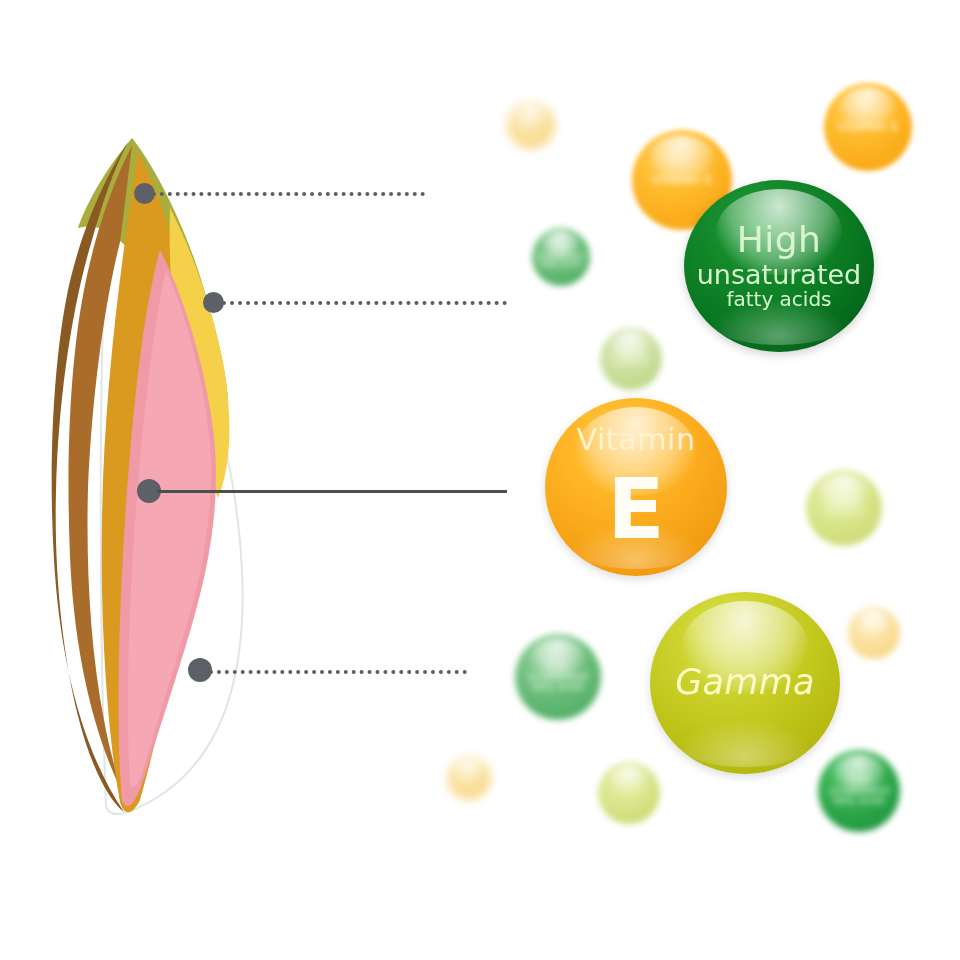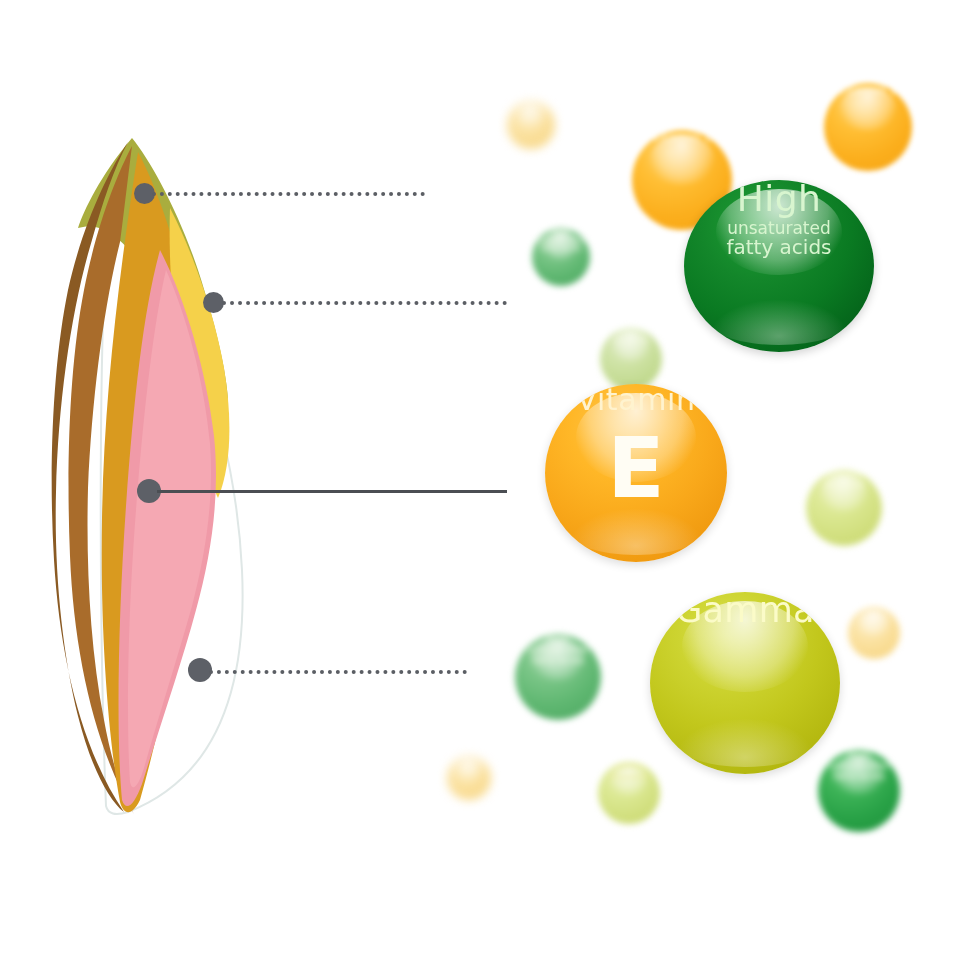--- a/index.html
+++ b/index.html
@@ -47,21 +47,21 @@
     border-top: 3px solid #4b4e53;
   }
 
   
   .bubble {
     position: absolute;
     border-radius: 50%;
     display: flex;
     flex-direction: column;
     align-items: center;
-    justify-content: flex-start;
+    justify-content: center;
     text-align: center;
     overflow: hidden;
     box-sizing: border-box;
   }
   .bubble .gloss {
     position: absolute;
     left: 17%;
     top: 5%;
     width: 66%;
     height: 50%;
@@ -86,35 +86,36 @@
     font-family: "DejaVu Sans", sans-serif;
   }
 
   
   #bubble-fatty-acids {
     background: radial-gradient(circle at 38% 26%, #1f9e35 0%, #13862a 32%, #0a7a22 55%, #04631a 82%, #024d14 100%);
     box-shadow: 0 3px 10px rgba(0,0,0,.18);
   }
   #bubble-fatty-acids .btext { color: #d8f5cf; }
   #bubble-fatty-acids .l1 { font-size: 36px; letter-spacing: .5px; }
-  #bubble-fatty-acids .l2 { font-size: 17px; }
+  #bubble-fatty-acids .l2 { font-size: 27px; }
   #bubble-fatty-acids .l3 { font-size: 20px; }
 
   
   #bubble-vitamin-e {
     background: radial-gradient(circle at 40% 25%, #ffc54a 0%, #ffb727 28%, #f9a81a 55%, #f09a10 80%, #e88f0a 100%);
     box-shadow: 0 3px 10px rgba(0,0,0,.14);
   }
   #bubble-vitamin-e .vt { color: #fff3cf; font-size: 30px; letter-spacing: .6px; }
   #bubble-vitamin-e .ve { color: #fffdf4; font-size: 84px; font-weight: bold; line-height: .96; margin-top: 2px; }
 
   
   #bubble-gamma {
     background: radial-gradient(circle at 40% 24%, #d9e04e 0%, #cdd431 26%, #c2c71c 52%, #b3b70f 80%, #a4a80a 100%);
     box-shadow: 0 3px 10px rgba(0,0,0,.14);
+    font-style: italic;
   }
   #bubble-gamma .btext { color: #fbfbc8; font-size: 35px; letter-spacing: .3px; }
 
   
   .bubble.bg {
     filter: blur(2.4px);
   }
   .bubble.bg.soft { filter: blur(3.4px); }
   .bubble.bg.very-soft { filter: blur(5px); }
 
@@ -238,21 +239,21 @@
   </div>
 
   <div class="bubble" id="bubble-fatty-acids" style="left:684px; top:180px; width:190px; height:172px;">
     <span class="gloss"></span>
     <span class="underglow"></span>
     <span class="btext l1">High</span>
     <span class="btext l2">unsaturated</span>
     <span class="btext l3">fatty  acids</span>
   </div>
 
-  <div class="bubble" id="bubble-vitamin-e" style="left:545px; top:384px; width:182px; height:178px;gap:10px;">
+  <div class="bubble" id="bubble-vitamin-e" style="left:545px; top:398px; width:182px; height:178px;gap:10px;">
     <span class="gloss"></span>
     <span class="underglow"></span>
     <span class="btext vt">Vitamin</span>
     <span class="btext ve">E</span>
   </div>
 
   <div class="bubble" id="bubble-gamma" style="left:650px; top:592px; width:190px; height:182px;">
     <span class="gloss"></span>
     <span class="underglow"></span>
     <span class="btext">Gamma</span>

